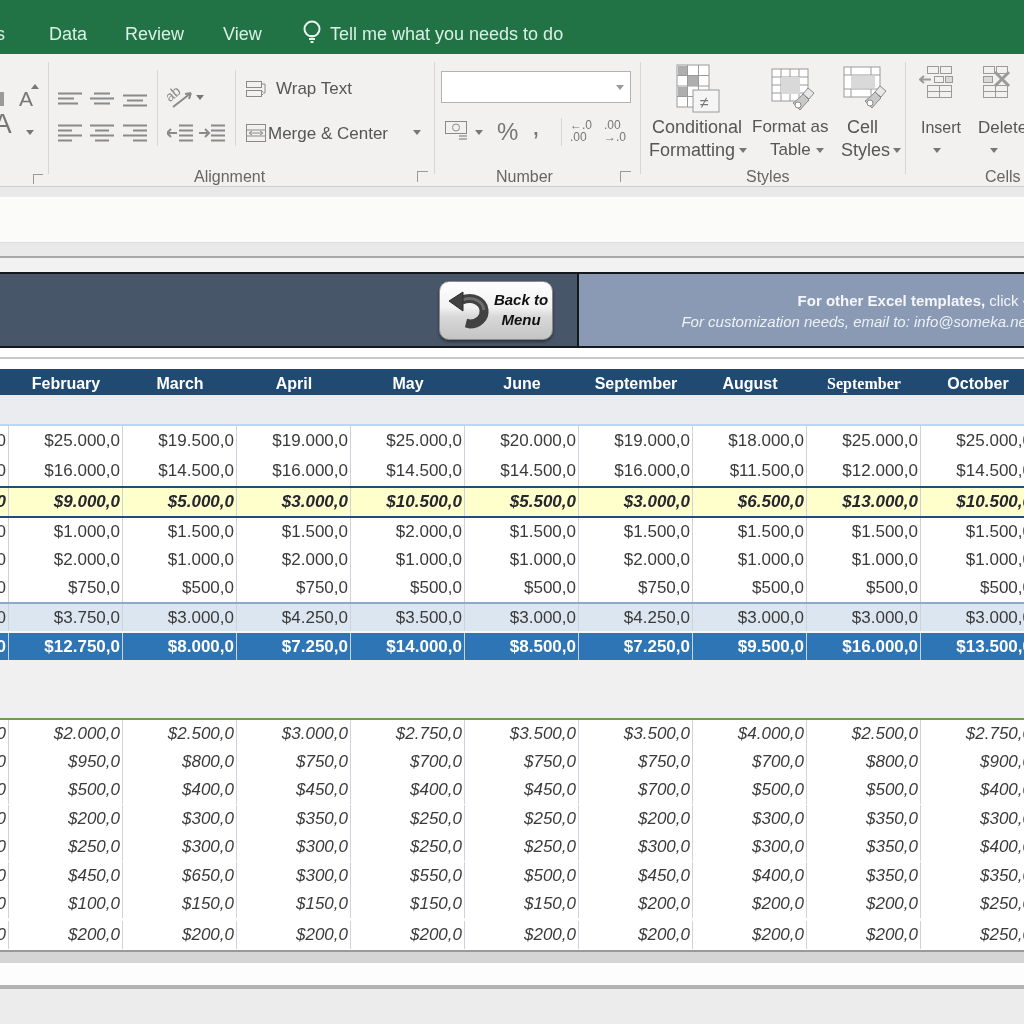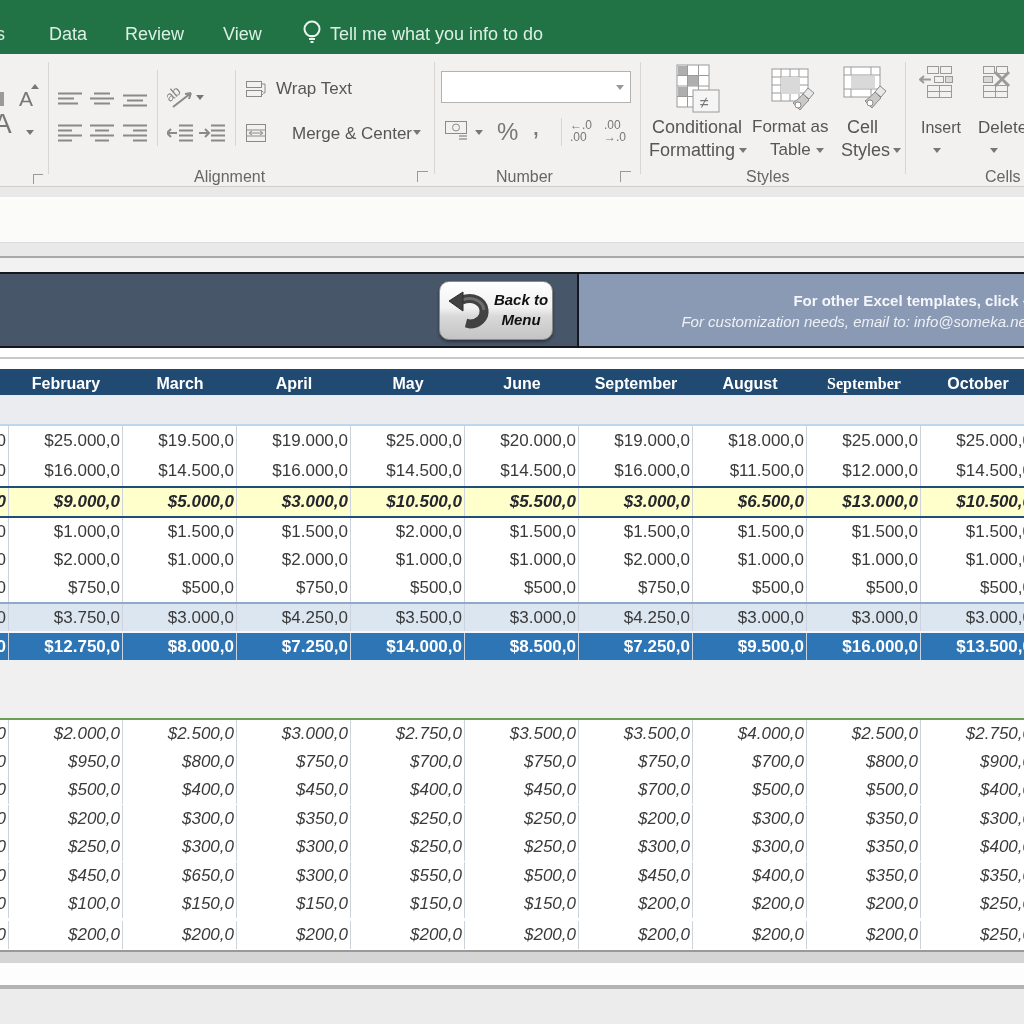--- a/index.html
+++ b/index.html
@@ -39,21 +39,21 @@
 
   <div id="tabbar" class="abs">
     <div class="tab" style="left:-4px;">s</div>
     <div class="tab" style="left:49px;">Data</div>
     <div class="tab" style="left:125px;">Review</div>
     <div class="tab" style="left:223px;">View</div>
     <svg class="abs" style="left:301px; top:20px;" width="22" height="26" viewBox="0 0 22 26">
       <circle cx="11" cy="9" r="7.5" fill="none" stroke="#e8f3ec" stroke-width="2"></circle>
       <path d="M8 16 L14 16 M8 19 L14 19 M9.5 22 L12.5 22" stroke="#e8f3ec" stroke-width="2" fill="none"></path>
     </svg>
-    <div class="tab" style="left:330px;">Tell me what you info to do</div>
+    <div class="tab" style="left:330px;">Tell me what you needs to do</div>
   </div>
 
   <div id="ribbonbg" class="abs"></div>
   <div id="ribbon" class="abs">
 
     <div class="btntext" style="left:19px; top:89px; font-size:21px; color:#777;">A</div>
     <div class="abs" style="left:31px; top:84px; width:0; height:0; border-left:4px solid transparent; border-right:4px solid transparent; border-bottom:5px solid #777;"></div>
     <div class="abs" style="left:0px; top:92px; width:4px; height:14px; background:#9a9a9a;"></div>
     <div class="btntext" style="left:-7px; top:114px; font-size:28px; color:#777;">A</div>
     <div class="caret" style="left:26px; top:130px; border-left-width:4px; border-right-width:4px; border-top-width:5px;"></div>
@@ -96,21 +96,21 @@
     <svg class="abs" style="left:246px; top:81px;" width="20" height="18" viewBox="0 0 20 18">
       <rect x="0.5" y="0.5" width="15" height="6" fill="none" stroke="#8a8a8a"></rect>
       <rect x="0.5" y="9.5" width="15" height="6" fill="none" stroke="#8a8a8a"></rect>
       <path d="M16 3 h3 M19 3 v9 h-2 M17 10l-2 2 2 2" stroke="#8a8a8a" fill="none"></path>
     </svg>
     <div class="btntext" style="left:276px; top:79px;">Wrap Text</div>
     <svg class="abs" style="left:246px; top:124px;" width="20" height="18" viewBox="0 0 20 18">
       <rect x="0.5" y="0.5" width="19" height="17" fill="none" stroke="#8a8a8a"></rect>
       <path d="M0 6 h20 M0 12 h20 M4 9 h12 M6 7l-3 2 3 2 M14 7l3 2-3 2" stroke="#8a8a8a" fill="none"></path>
     </svg>
-    <div class="btntext" style="left:292px; top:124px;">Merge &amp; Center</div>
+    <div class="btntext" style="left:268px; top:124px;">Merge &amp; Center</div>
     <div class="caret" style="left:413px; top:130px; border-left-width:4px; border-right-width:4px; border-top-width:5px;"></div>
     <div class="grplabel" style="left:194px;">Alignment</div>
     <div class="abs" style="left:417px; top:171px; width:11px; height:11px; border-top:1px solid #999; border-left:1px solid #999;"></div>
 
     <div class="vsep" style="left:434px; top:62px; height:112px;"></div>
 
     <div class="abs" style="left:441px; top:71px; width:190px; height:32px; background:#fff; border:1px solid #b3b3b3;"></div>
     <div class="caret" style="left:616px; top:85px; border-left-width:4px; border-right-width:4px; border-top-width:5px; border-top-color:#999;"></div>
     <svg class="abs" style="left:445px; top:121px;" width="25" height="21" viewBox="0 0 25 21">
       <rect x="0.5" y="0.5" width="21" height="12" fill="none" stroke="#8a8a8a"></rect>
@@ -209,21 +209,21 @@
   <div class="abs" style="top:346px; left:0; width:1024px; height:2px; background:#15181d;"></div>
 
   <div class="abs" style="top:281px; left:439px; width:114px; height:59px; border-radius:10px; background:linear-gradient(#ffffff 0%, #f2f2f2 45%, #d9d9d9 60%, #c4c4c4 100%); border:1px solid #8a8a8a; box-shadow:0 2px 3px rgba(0,0,0,0.4);"></div>
   <svg class="abs" style="top:287px; left:445px;" width="46" height="46" viewBox="0 0 46 46">
     <path d="M17 13 C28 9 38 14 39 23 C40 31 33 37 25 37 L21 36" fill="none" stroke="#424242" stroke-width="9"></path>
     <path d="M17 13 C28 9 38 14 39 23" fill="none" stroke="#6e6e6e" stroke-width="3"></path>
     <polygon points="4,14 18,5 18,24" fill="#424242" stroke="#2a2a2a" stroke-width="1"></polygon>
   </svg>
   <div class="abs" style="top:290px; left:490px; width:62px; text-align:center; font-size:15px; font-weight:bold; font-style:italic; color:#111; line-height:20px;">Back to<br>Menu</div>
 
-  <div class="abs" style="top:292px; left:579px; width:452px; text-align:right; font-size:15px; color:#f4f6fa; font-weight:bold;">For other Excel templates, <span style="font-weight:bold;">click</span> –</div>
+  <div class="abs" style="top:292px; left:579px; width:452px; text-align:right; font-size:15px; color:#f4f6fa; font-weight:bold;">For other Excel templates, <span style="font-weight:normal;">click</span> –</div>
   <div class="abs" style="top:313px; left:579px; width:452px; text-align:right; font-size:15px; font-style:italic; color:#eef1f6;">For customization needs, email to: info@someka.net</div>
 
   <div class="abs" style="top:348px; left:0; width:1024px; height:676px; background:#ffffff;"></div>
   <div class="abs" style="top:357px; left:0; width:1024px; height:2px; background:#c8c8c8;"></div>
 
   <div class="row" style="top:369px; height:27px; line-height:30px; background:#204a72; color:#fff; font-weight:bold; font-size:16px;">
     <div class="cell hc" style="border:none;">January</div>
     <div class="cell hc" style="border:none;">February</div>
     <div class="cell hc" style="border:none;">March</div>
     <div class="cell hc" style="border:none;">April</div>

